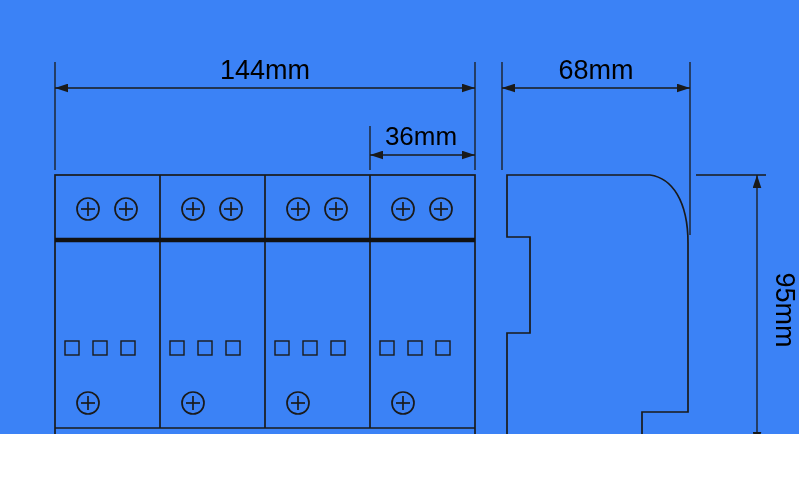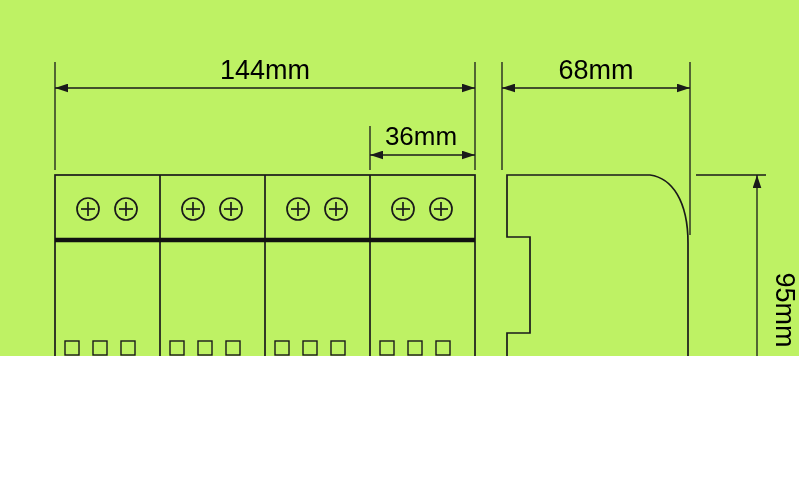--- a/index.html
+++ b/index.html
@@ -1,16 +1,16 @@
 <!DOCTYPE html>
 <html><head>
 <meta charset="utf-8">
 <style>
   html,body{margin:0;padding:0;background:#ffffff;}
-  .canvas{position:relative;width:799px;height:356px;background:#bef264;overflow:hidden;}
+  .canvas{position:relative;width:799px;height:434px;background:#3b82f6;overflow:hidden;}
   svg{display:block;}
   .ln{stroke:#1a1a1a;stroke-width:1.7;fill:none;}
   .thin{stroke:#1a1a1a;stroke-width:1.4;fill:none;}
   .thick{stroke:#111111;stroke-width:4.6;fill:none;}
   .dim{stroke:#1a1a1a;stroke-width:1.3;fill:none;}
   .lbl{fill:#000000;stroke:none;font-family:"Liberation Sans", sans-serif;font-size:27px;}
   .lbl-sm{fill:#000000;stroke:none;font-family:"Liberation Sans", sans-serif;font-size:26px;}
   .arrowhead{fill:#1a1a1a;stroke:none;}
 </style>
 </head>

